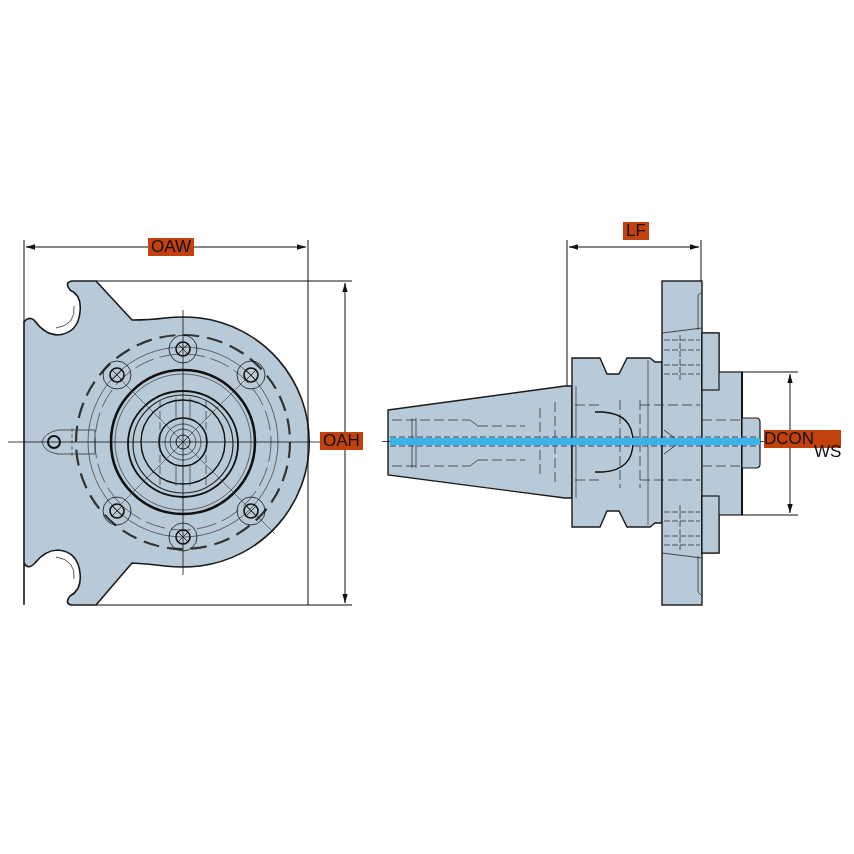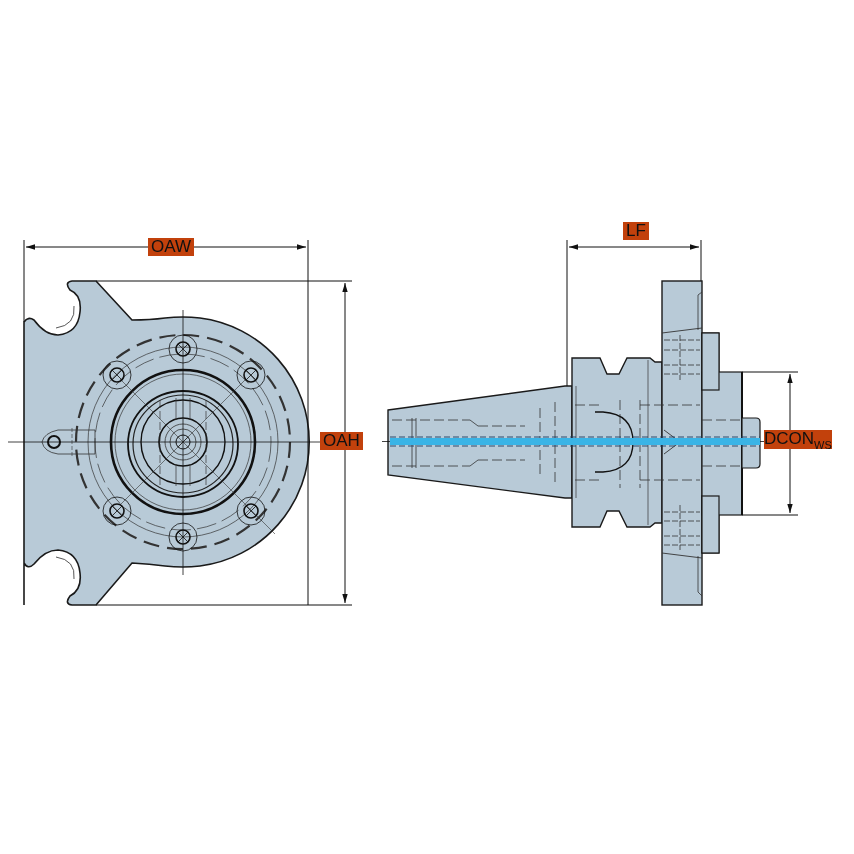--- a/index.html
+++ b/index.html
@@ -1,19 +1,19 @@
 <!DOCTYPE html>
 <html><head>
 <meta charset="utf-8">
 <style>
   html,body{margin:0;padding:0;background:#ffffff;}
   body{width:854px;height:854px;position:relative;overflow:hidden;font-family:"Liberation Sans",sans-serif;}
   svg{position:absolute;left:0;top:0;}
   .dimlabel{position:absolute;font-family:"Liberation Sans",sans-serif;font-size:17px;color:#111;background:#c2410c;line-height:18px;padding:0 3px;white-space:nowrap;}
-  .sub{font-size:11px;position:relative;top:5px;}
+  .sub{font-size:17px;position:relative;top:13px;}
 </style>
 </head>
 <body>
 
 <svg width="854" height="854" viewBox="0 0 854 854" xmlns="http://www.w3.org/2000/svg">
   <defs>
     <marker id="arr" viewBox="0 0 10 10" refX="10" refY="5" markerWidth="9" markerHeight="9" orient="auto-start-reverse">
       <path d="M0,2 L10,5 L0,8 z" fill="#111"></path>
     </marker>
   </defs>

